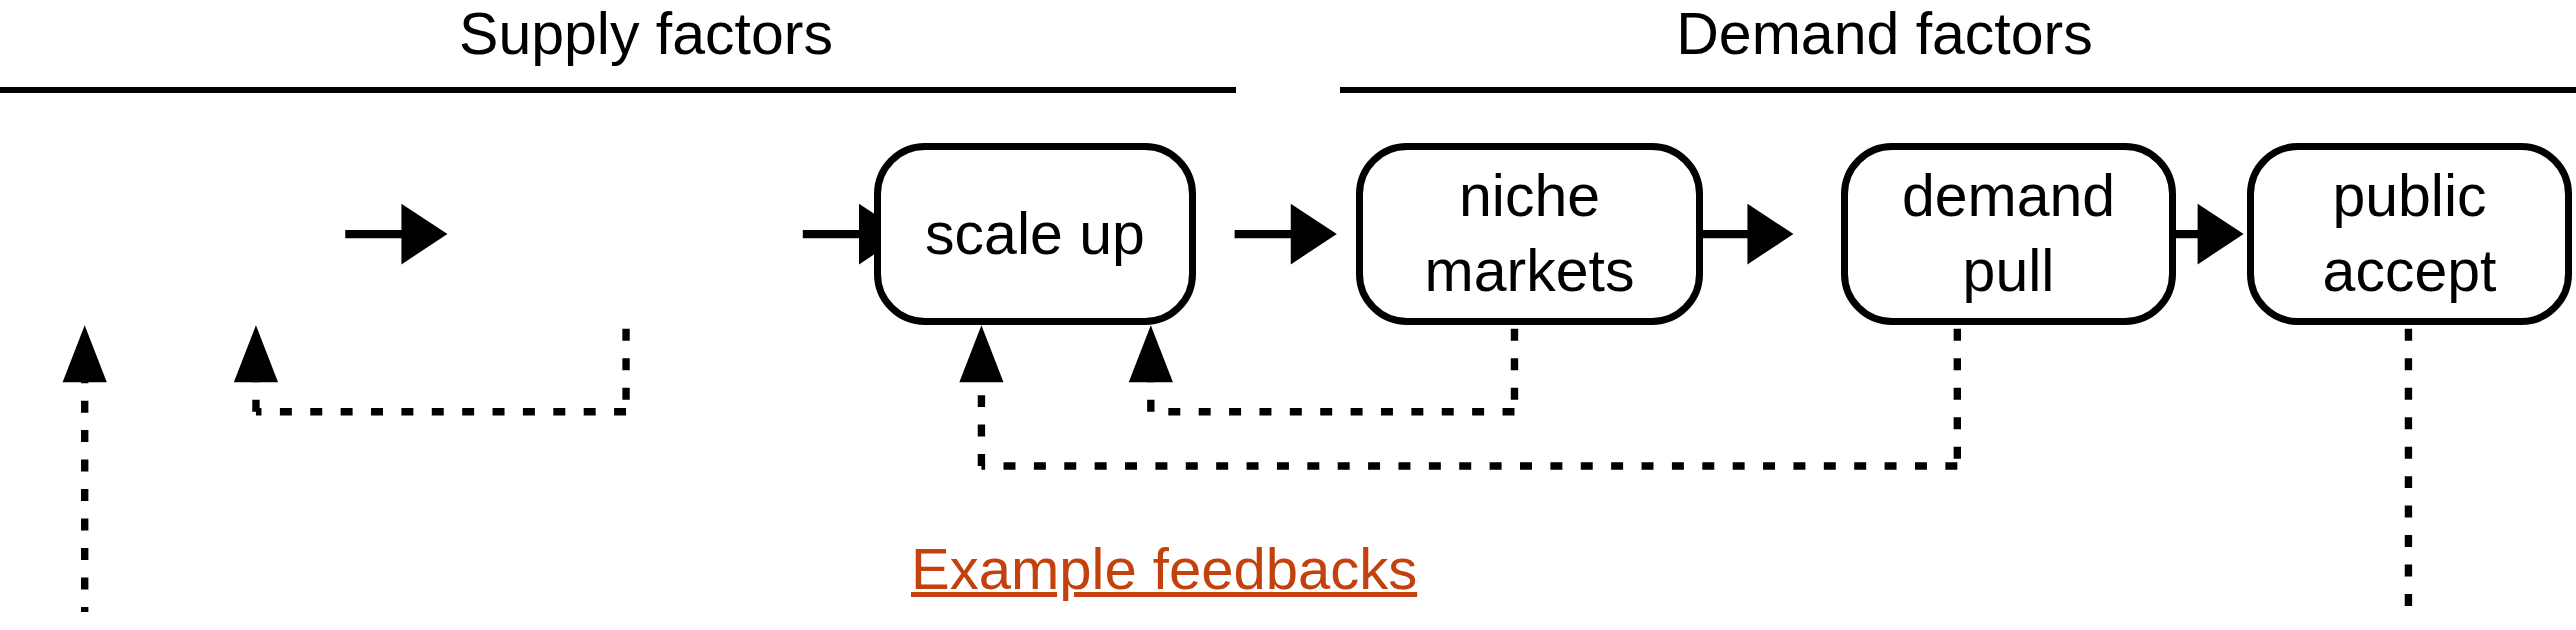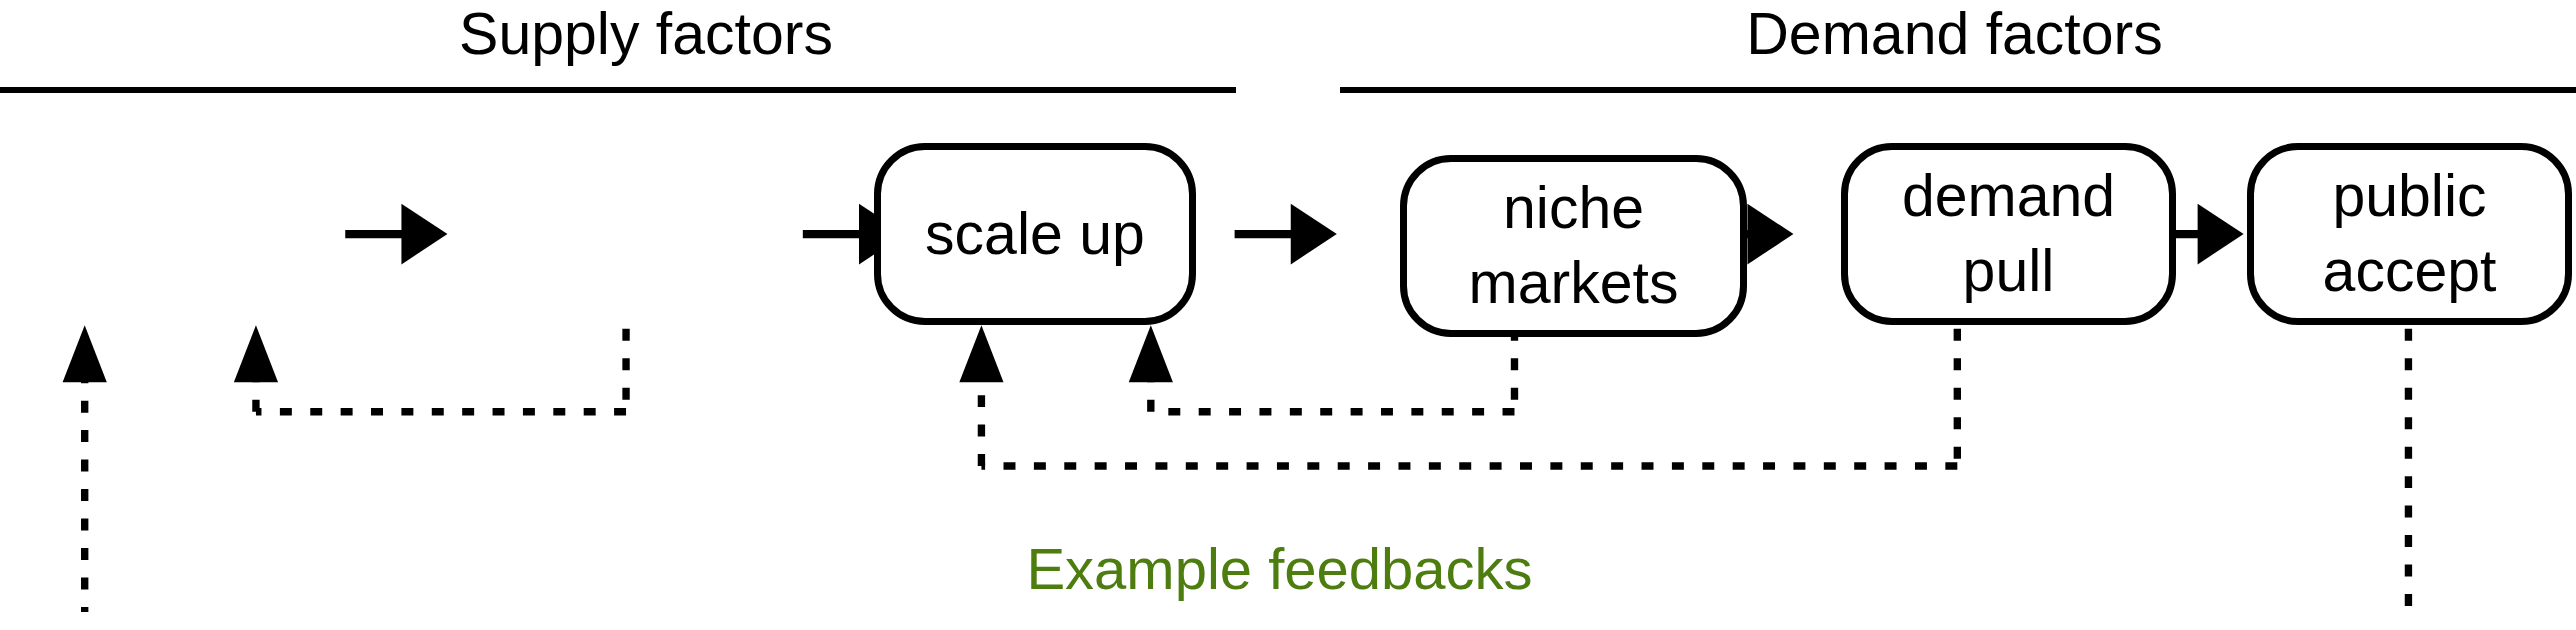--- a/index.html
+++ b/index.html
@@ -19,21 +19,21 @@
   .section-header {
     position: absolute;
     top: 1.8px;
     height: 64px;
     font-size: 59px;
     line-height: 64px;
     text-align: center;
     color: #000;
   }
   #supply-header { left: 28px;  width: 1236px; }
-  #demand-header { left: 1356px; width: 1197px; }
+  #demand-header { left: 1286px; width: 1197px; }
   .section-rule {
     position: absolute;
     top: 87px;
     height: 6.4px;
     background: #000;
   }
   #supply-rule { left: 0;      width: 1236px; }
   #demand-rule { left: 1340px; width: 1236px; }
   .node {
     position: absolute;
@@ -48,43 +48,43 @@
     justify-content: center;
     text-align: center;
     font-size: 59px;
     line-height: 75px;
     white-space: pre-line;
     color: #000;
   }
   #node-rd            { left: 13px;   width: 329px; }
   #node-demonstrations{ left: 451px;  width: 348px; }
   #node-scale-up      { left: 874px;  width: 322px; }
-  #node-niche-markets { left: 1400px; width: 347px; margin-top: 12px; }
+  #node-niche-markets { left: 1356px; width: 347px; }
   #node-demand-pull   { left: 1797px; width: 335px; margin-left: 44px; }
   #node-public-accept { left: 2247px; width: 325px; }
   #connector-layer {
     position: absolute;
     left: 0; top: 0;
     width: 2576px;
     height: 631px;
     pointer-events: none;
   }
   .shaft   { stroke: #000; stroke-width: 9; fill: none; }
   .dashv   { stroke: #000; stroke-width: 8; fill: none; stroke-dasharray: 13 19; }
   .doth    { stroke: #000; stroke-width: 8; fill: none; stroke-dasharray: 13 20; }
   .head    { fill: #000; stroke: none; }
   #feedback-label {
     position: absolute;
     left: 911px;
     top: 537px;
     width: 737px;
     font-size: 58px;
     line-height: 64px;
-    text-align: center;
-    color: #4d7c0f;
+    color: #c2410c;
+    text-decoration: underline;
   }
 </style>
 </head>
 <body>
 
 <div id="canvas">
 
   <div class="section-header" id="supply-header">Supply factors</div>
   <div class="section-header" id="demand-header">Demand factors</div>
   <div class="section-rule" id="supply-rule"></div>

